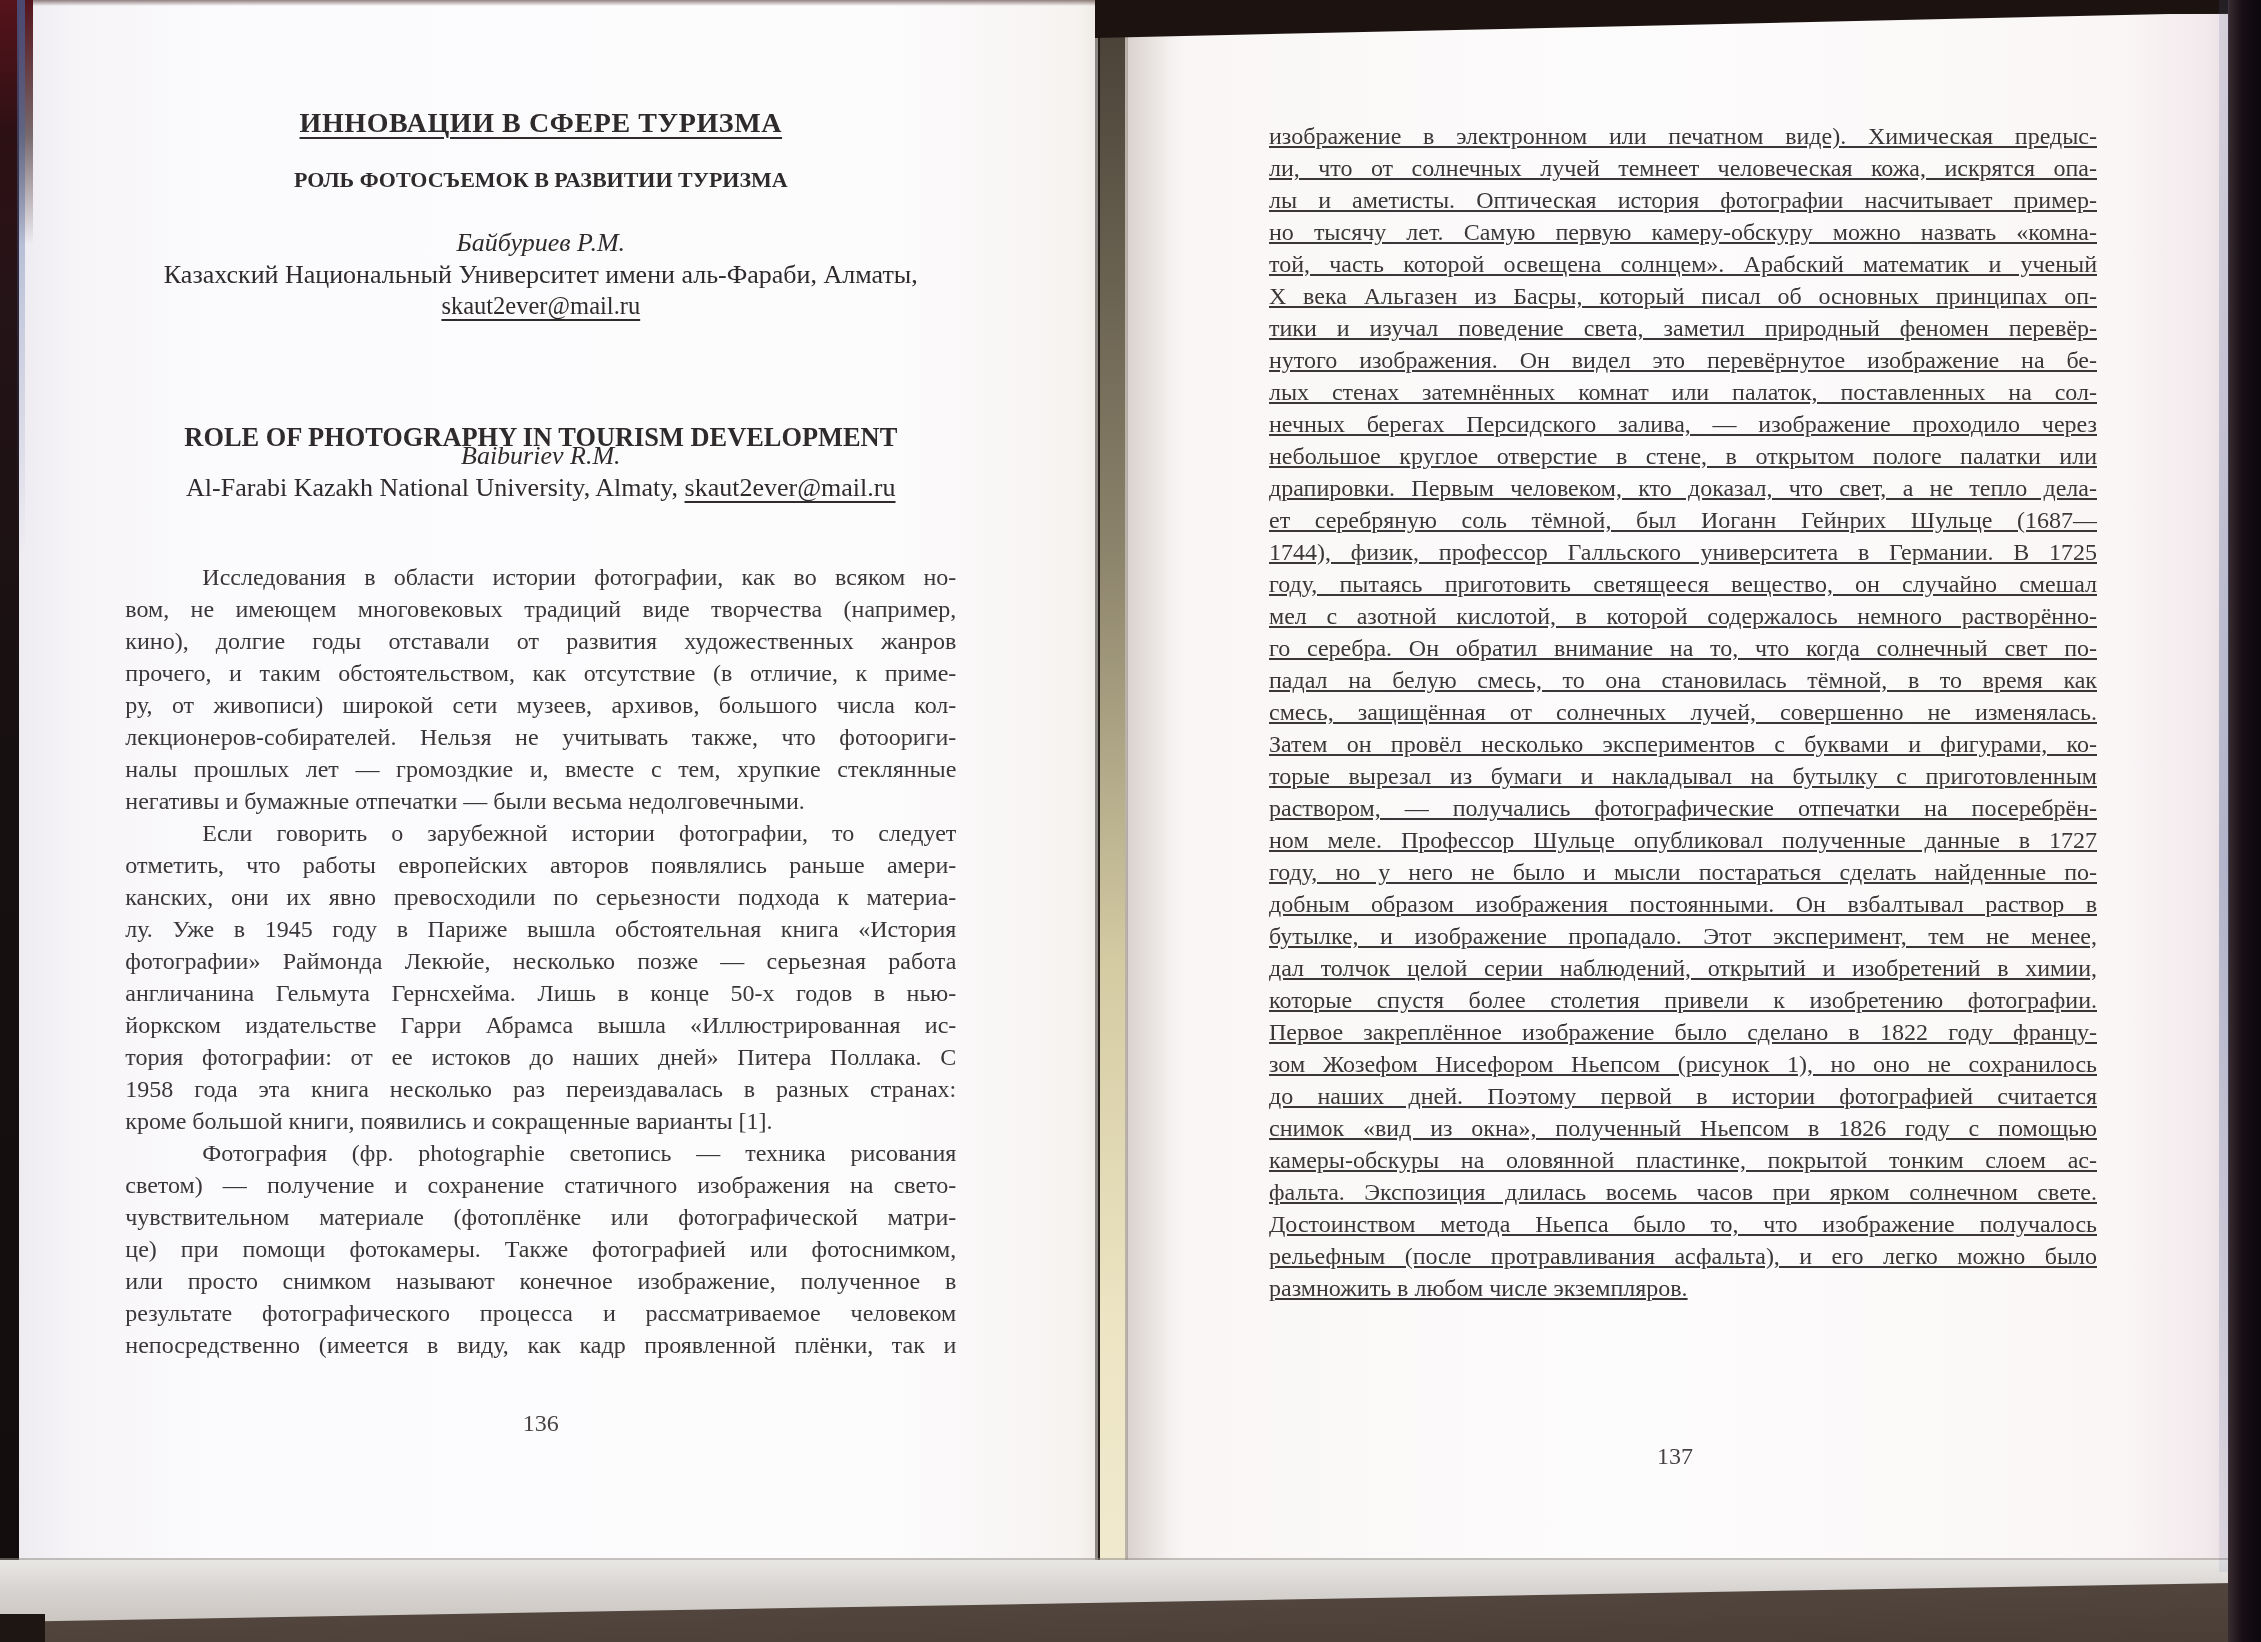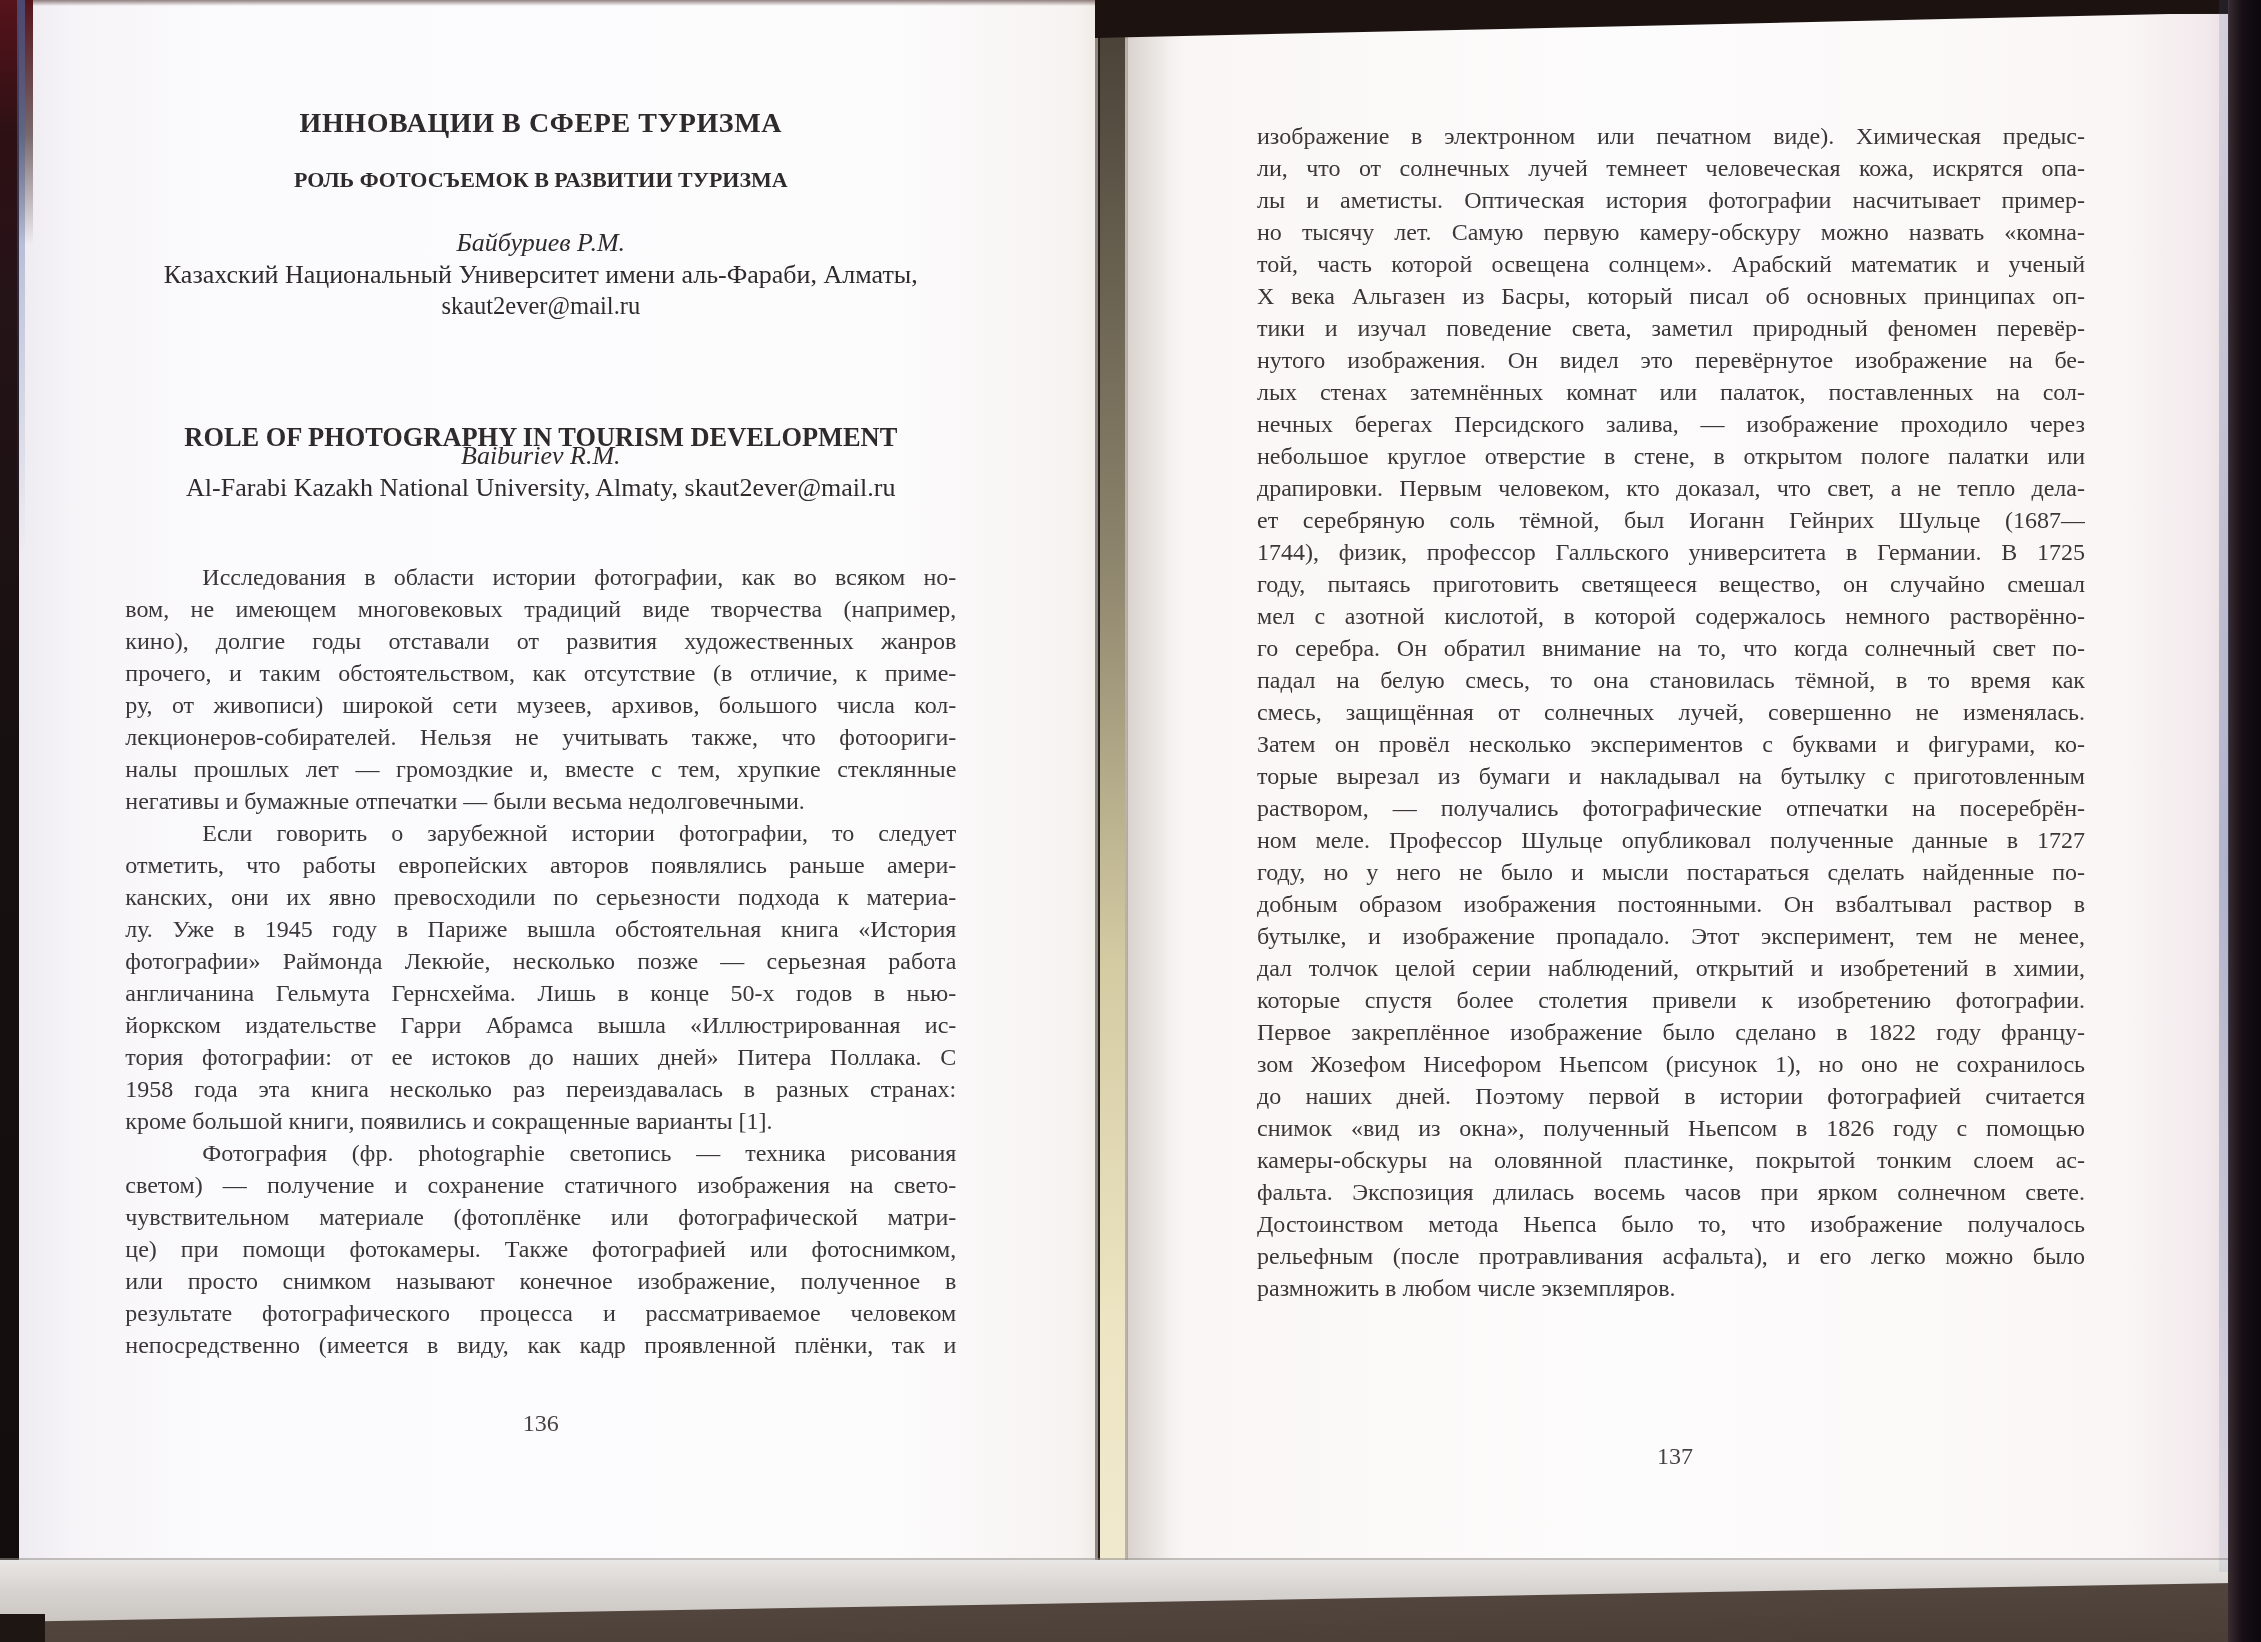--- a/index.html
+++ b/index.html
@@ -20,33 +20,33 @@
   }
   .page-right {
     left:1125px; top:14px; width:1104px; height:1559px;
     background:linear-gradient(90deg,#ece5e0 0%,#f9f6f5 4%,#fdfcfc 45%,#faf6f6 90%,#f2e9ec 98%,#e9dfe4 100%);
   }
 
   
   .heading { position:absolute; left:106px; width:831px; text-align:center; color:#2f2b2c; }
   .h-bold { font-weight:bold; }
   .h-ital { font-style:italic; }
-  .u { text-underline-offset:4.5px; text-decoration-thickness:1.9px; }
+  .u { text-decoration:underline; text-underline-offset:4.5px; text-decoration-thickness:1.9px; }
   .section-title { top:107px; font-size:28px; letter-spacing:0.6px; }
   .article-title-ru { top:167px; font-size:22px; }
   .author-ru { top:228px; font-size:26px;text-align:center; }
   .affiliation-ru { top:260px; font-size:26px; }
   .email-ru { top:292px; font-size:24.5px; }
   .article-title-en { top:378px; font-size:26.4px;margin-top:44px; }
   .author-en { top:441px; font-size:26px; }
   .affiliation-en { top:473px; font-size:26px; }
 
   .body-text { position:absolute; font-size:24px; color:#3b3738; }
   .body-left { left:106px; top:561px; width:831px; }
-  .body-right { left:132px; top:106px; width:828px; }
+  .body-right { left:144px; top:106px; width:828px;text-decoration:underline; }
   .tline {
     height:32px; line-height:32px; overflow:hidden;
     text-align:justify; text-align-last:justify;
     white-space:normal;
   }
   .tline.indent { padding-left:77px; }
   .tline.endpara { text-align-last:left; }
 
   .page-number { position:absolute; width:831px; text-align:center; font-size:24px; color:#474344; }
   .pn-left { left:106px; top:1410px; }

